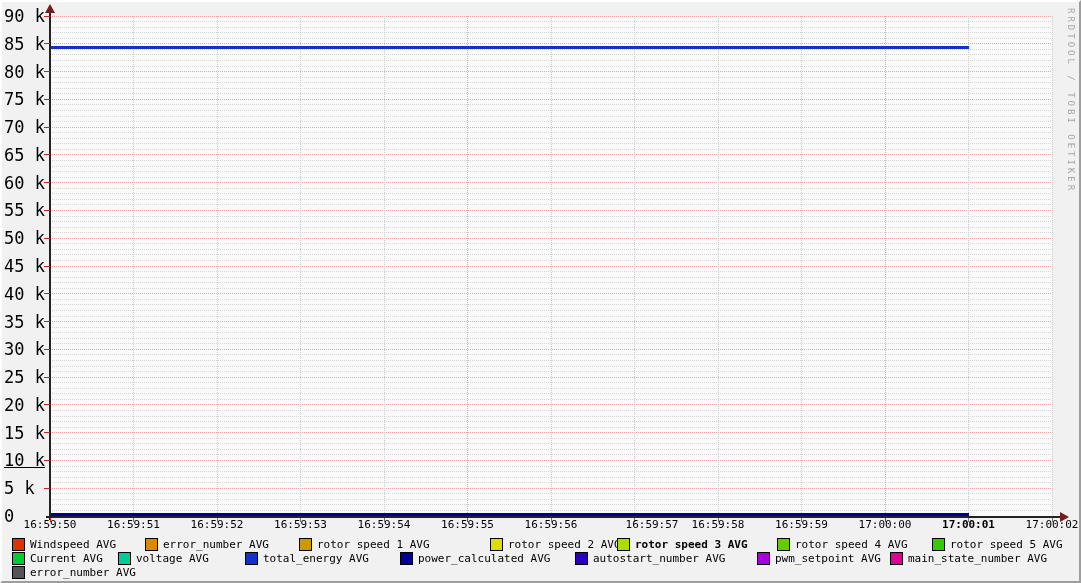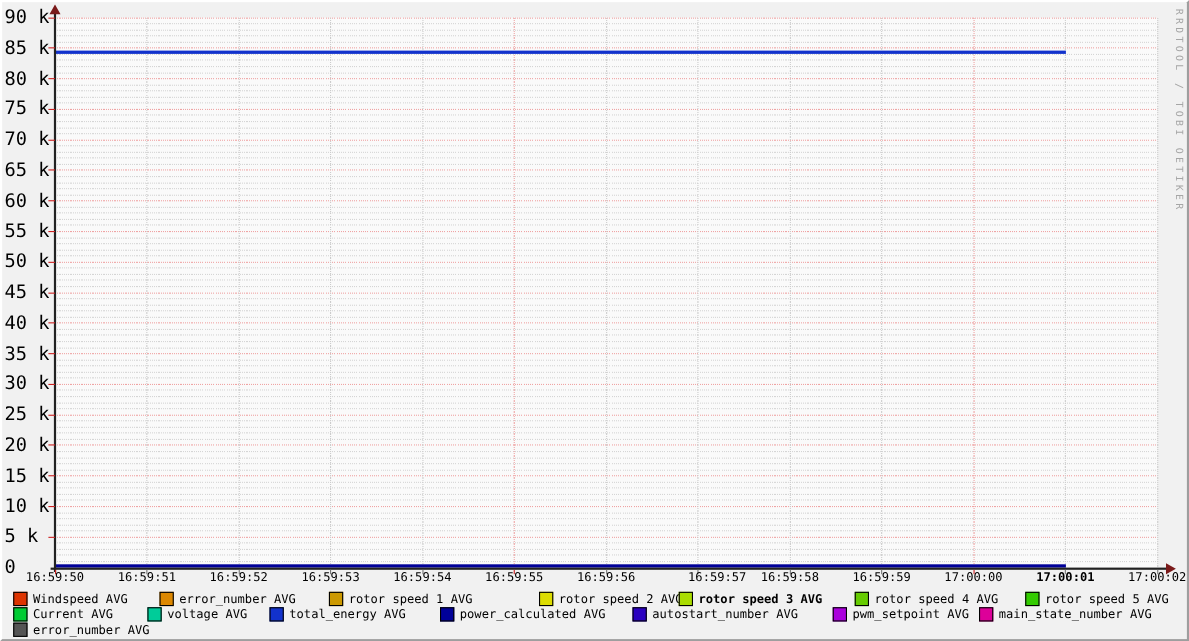--- a/index.html
+++ b/index.html
@@ -145,21 +145,21 @@
       <div style="position: absolute; left: 48px; top: 44.1667px; width: 918.5px; height: 3px; background: rgb(18, 50, 204);"></div>
       <div style="position: absolute; left: 48px; top: 511px; width: 918.5px; height: 3px; background: rgb(0, 0, 153);"></div>
       <div style="position: absolute; left: 46.5px; top: 10px; width: 2px; height: 508px; background: rgb(34, 34, 34);"></div>
       <div style="position: absolute; left: 44px; top: 513.5px; width: 1014px; height: 2px; background: rgb(34, 34, 34);"></div>
       <div class="arrow-up" style="left: 42.5px; top: 2px; border-bottom: 9px solid rgb(122, 26, 26);"></div>
       <div class="arrow-right" style="left: 1058px; top: 509.5px; border-left: 9px solid rgb(122, 26, 26);"></div>
       <div class="ylab" style="left: 2px; top: 508px;">0</div>
       <div class="tick-y" style="left: 42px; top: 485.722px; background: rgb(204, 34, 34);"></div>
       <div class="ylab" style="left: 2px; top: 480.222px;">5 k</div>
       <div class="tick-y" style="left: 42px; top: 457.944px; background: rgb(204, 34, 34);"></div>
-      <div class="ylab" style="left: 2px; top: 452.444px;">10 k</div>
+      <div class="ylab" style="left: 2px; top: 452.444px; text-decoration: underline;">10 k</div>
       <div class="tick-y" style="left: 42px; top: 430.167px; background: rgb(204, 34, 34);"></div>
       <div class="ylab" style="left: 2px; top: 425px;">15 k</div>
       <div class="tick-y" style="left: 42px; top: 402.389px; background: rgb(204, 34, 34);"></div>
       <div class="ylab" style="left: 2px; top: 396.889px;">20 k</div>
       <div class="tick-y" style="left: 42px; top: 374.611px; background: rgb(204, 34, 34);"></div>
       <div class="ylab" style="left: 2px; top: 369.111px;">25 k</div>
       <div class="tick-y" style="left: 42px; top: 346.833px; background: rgb(204, 34, 34);"></div>
       <div class="ylab" style="left: 2px; top: 341.333px;">30 k</div>
       <div class="tick-y" style="left: 42px; top: 319.056px; background: rgb(204, 34, 34);"></div>
       <div class="ylab" style="left: 2px; top: 313.556px;">35 k</div>
@@ -239,21 +239,21 @@
         <span class="lab">rotor speed 4 AVG</span>
       </div>
       <div class="legend-item" style="left: 930px; top: 536px;">
         <span class="swatch" style="background: rgb(51, 204, 0);"></span>
         <span class="lab">rotor speed 5 AVG</span>
       </div>
       <div class="legend-item" style="left: 10px; top: 550px; justify-content: center;">
         <span class="swatch" style="background: rgb(0, 204, 51);"></span>
         <span class="lab">Current AVG</span>
       </div>
-      <div class="legend-item" style="left: 132px; top: 550px;">
+      <div class="legend-item" style="left: 116px; top: 550px;">
         <span class="swatch" style="background: rgb(0, 204, 153);"></span>
         <span class="lab">voltage AVG</span>
       </div>
       <div class="legend-item" style="left: 243px; top: 550px;">
         <span class="swatch" style="background: rgb(18, 50, 204);"></span>
         <span class="lab">total_energy AVG</span>
       </div>
       <div class="legend-item" style="left: 398px; top: 550px;">
         <span class="swatch" style="background: rgb(0, 0, 153);"></span>
         <span class="lab">power_calculated AVG</span>

